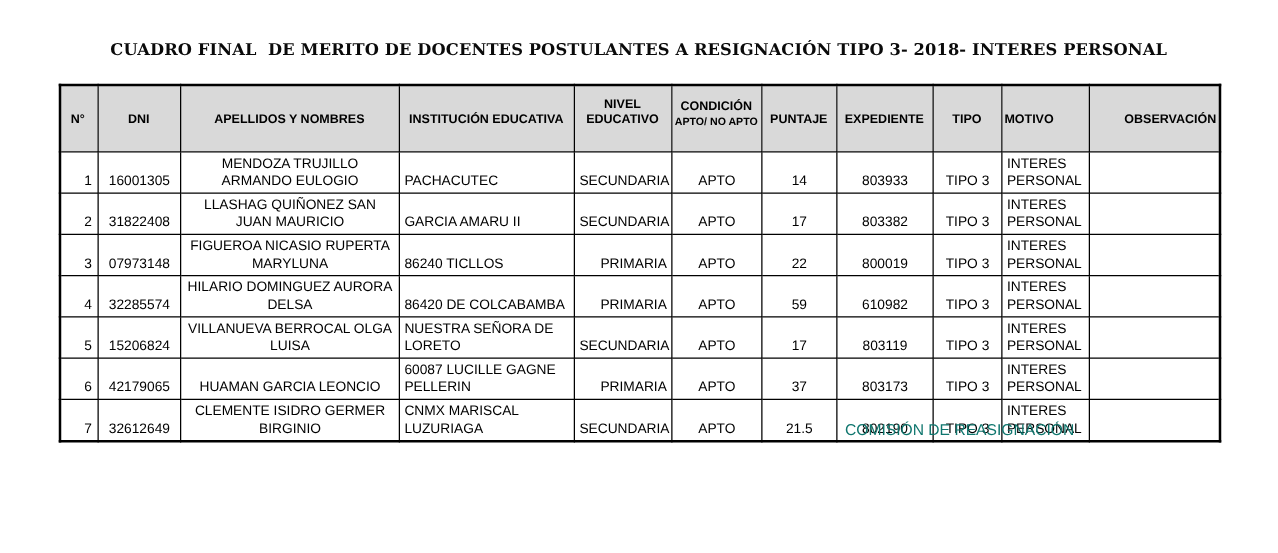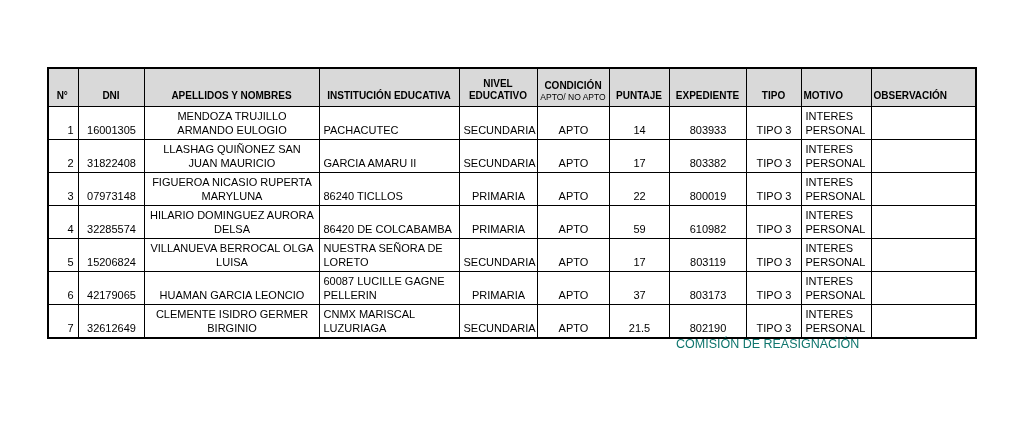--- a/index.html
+++ b/index.html
@@ -43,44 +43,44 @@
     border: 1px solid #000000;
     overflow: hidden;
   }
   thead th {
     background: #d9d9d9;
     font-size: 10px;
     font-weight: bold;
     text-align: center;
     vertical-align: bottom;
     height: 32px;
-    padding: 1px 2px 4px 2px;
+    padding: 1px 2px 19px 2px;
     line-height: 12px;
     border-bottom-width: 2px;
   }
   thead th .h-sub {
     font-size: 8.5px;
     line-height: 10px;
-    font-weight: normal;
+    font-weight: bold;
   }
   th.med-left  { border-left-width: 2px; }
   th.med-right { border-right-width: 2px; }
   tbody td {
     font-size: 11px;
     line-height: 14px;
     vertical-align: bottom;
     height: 29px;
     padding: 1px 3px 2px 4px;
   }
   
   .c-num         { text-align: right;  padding-right: 4px; }
   .c-dni         { text-align: center; }
   .c-nombres     { text-align: center; }
   .c-institucion { text-align: left; }
-  .c-nivel       { text-align: center; }
+  .c-nivel       { text-align: right; }
   .c-condicion   { text-align: center; }
   .c-puntaje     { text-align: center; }
   .c-expediente  { text-align: center; margin-top: 28px; }
   .c-tipo        { text-align: center; }
   .c-motivo      { text-align: left; }
   .c-observacion { text-align: left; }
   td.small-num   { font-size: 11px; }
   .footer-sign {
     position: absolute;
     left: 676px;
@@ -88,20 +88,21 @@
     font-size: 12.5px;
     color: #0f766e;
     white-space: nowrap;
   }
 </style>
 </head>
 <body>
 
 <div class="page">
 
+  <div class="doc-title">CUADRO FINAL  DE MERITO DE DOCENTES POSTULANTES A RESIGNACIÓN TIPO 3- 2018- INTERES PERSONAL</div>
 
   <table class="merit">
     <colgroup>
       <col style="width:30px">
       <col style="width:66px">
       <col style="width:175px">
       <col style="width:140px">
       <col style="width:78px">
       <col style="width:72px">
       <col style="width:60px">
@@ -118,21 +119,21 @@
         <th class="c-institucion" style="text-align:center">INSTITUCIÓN EDUCATIVA</th>
         <th class="c-nivel" style="text-align:center">NIVEL EDUCATIVO</th>
         <th class="c-condicion med-left med-right">
           <div class="h-main">CONDICIÓN</div>
           <div class="h-sub">APTO/ NO APTO</div>
         </th>
         <th class="c-puntaje med-right">PUNTAJE</th>
         <th class="c-expediente">EXPEDIENTE</th>
         <th class="c-tipo">TIPO</th>
         <th class="c-motivo" style="text-align:left">MOTIVO</th>
-        <th class="c-observacion" style="text-align:left">OBSERVACIÓN</th>
+        <th class="c-observacion" style="text-align:right">OBSERVACIÓN</th>
       </tr>
     </thead>
     <tbody id="tbody">
         <tr>
           <td class="c-num">1</td>
           <td class="c-dni">16001305</td>
           <td class="c-nombres">MENDOZA TRUJILLO ARMANDO EULOGIO</td>
           <td class="c-institucion">PACHACUTEC</td>
           <td class="c-nivel">SECUNDARIA</td>
           <td class="c-condicion">APTO</td>

